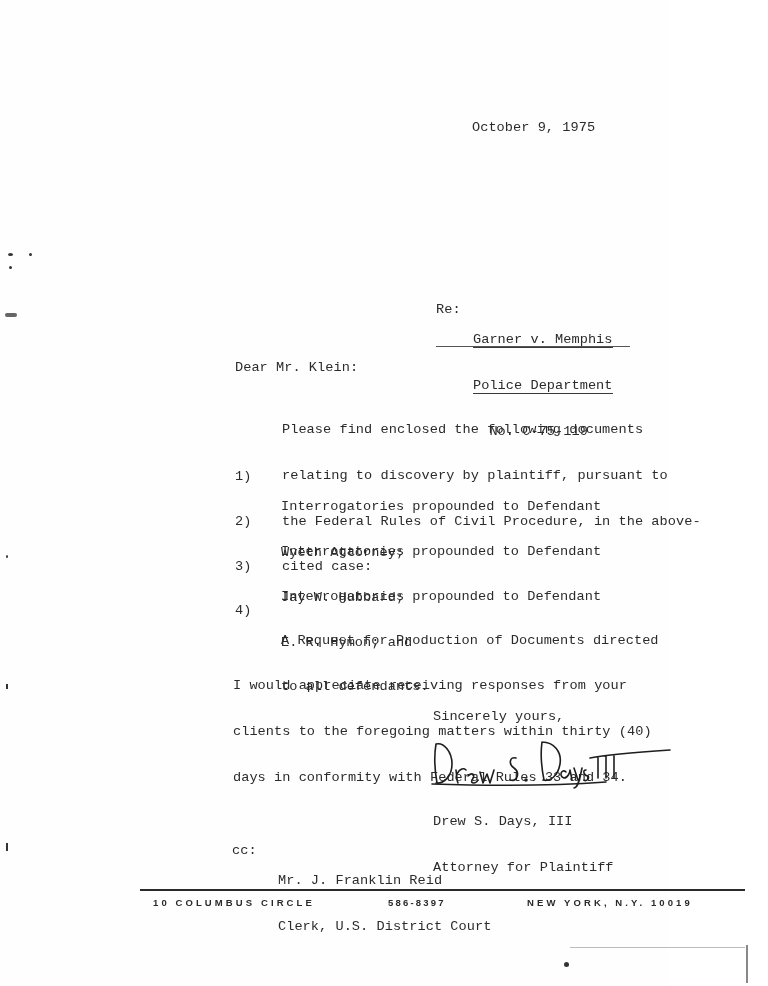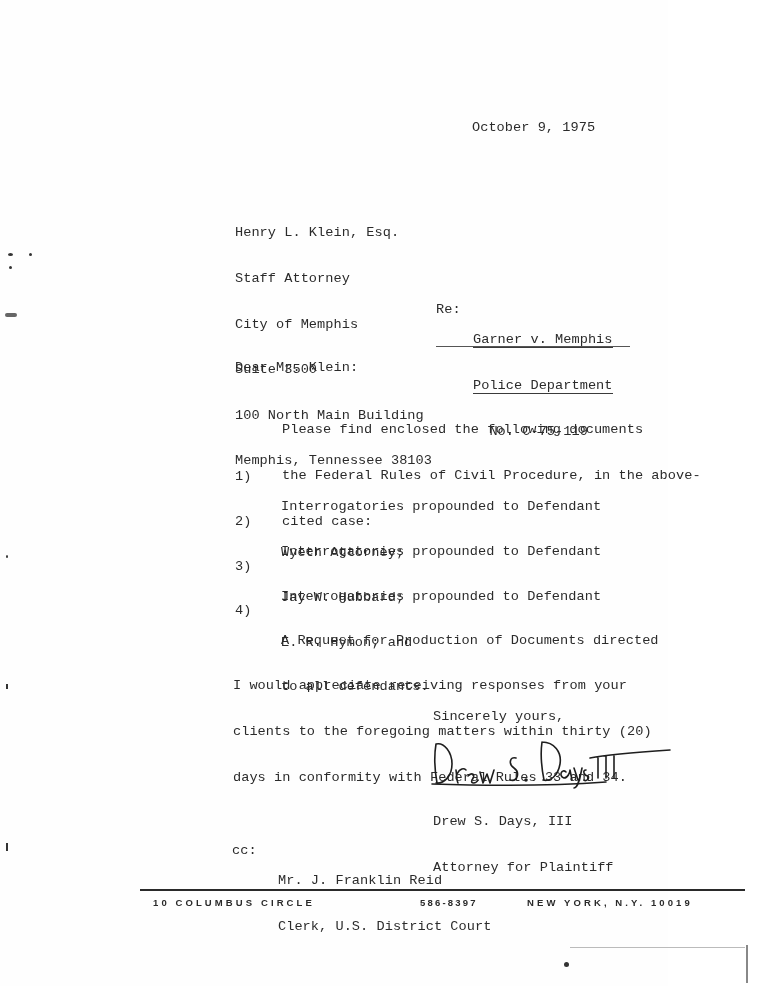--- a/index.html
+++ b/index.html
@@ -65,21 +65,21 @@
       position: absolute;
       top: 897px;
       font-family: "Liberation Sans", "DejaVu Sans", sans-serif;
       font-size: 9.5px;
       font-weight: bold;
       letter-spacing: 3.1px;
       color: #2a2a2a;
       white-space: pre;
     }
     .footer-addr { left: 153px; }
-    .footer-phone { left: 420px; letter-spacing: 2.2px; }
+    .footer-phone { left: 388px; letter-spacing: 2.2px; }
     .footer-city { left: 527px; }
 
     .speck {
       position: absolute;
       background: #333;
       border-radius: 50%;
     }
     .right-edge {
       position: absolute;
       left: 746px; top: 945px;
@@ -93,41 +93,34 @@
       background: #bbb;
     }
   </style>
 </head>
 <body>
 
 <div class="page">
 
   <div class="tw date">October 9, 1975</div>
 
-  <div class="tw addr">
-    <div>Henry L. Klein, Esq.</div>
-    <div>Staff Attorney</div>
-    <div>City of Memphis</div>
-    <div>Suite 3500</div>
-    <div>100 North Main Building</div>
-    <div>Memphis, Tennessee 38103</div>
-  </div>
 
   <div class="tw re-label">Re:</div>
   <div class="tw re-lines">
     <div class="re-line"><span>Garner v. Memphis</span></div>
     <div class="re-line"><span>Police Department</span></div>
     <div class="re-line"><span style="border-bottom:none">  No. C-75-119</span></div>
   </div>
   <div class="re-underline"></div>
 
   <div class="tw salutation">Dear Mr. Klein:</div>
 
   <div class="tw para1">
     <div>Please find enclosed the following documents</div>
+    <div>relating to discovery by plaintiff, pursuant to</div>
     <div>the Federal Rules of Civil Procedure, in the above-</div>
     <div>cited case:</div>
   </div>
 
   <div>
     <div class="tw" style="left:235px; top:469px;">1)</div>
     <div class="tw" style="left:281px; top:469px;">
       <div>Interrogatories propounded to Defendant</div>
       <div>Wyeth Attorney;</div>
     </div>
@@ -146,21 +139,21 @@
 
     <div class="tw" style="left:235px; top:603px;">4)</div>
     <div class="tw" style="left:281px; top:603px;">
       <div>A Request for Production of Documents directed</div>
       <div>to all defendants.</div>
     </div>
   </div>
 
   <div class="tw para2">
     <div>I would appreciate receiving responses from your</div>
-    <div>clients to the foregoing matters within thirty (20)</div>
+    <div>clients to the foregoing matters within thirty (40)</div>
     <div>days in conformity with Federal Rules 33 and 34.</div>
   </div>
 
   <div class="tw closing">Sincerely yours,</div>
 
   <svg class="signature" viewBox="0 0 245 52" fill="none" stroke="#1e1e1e" stroke-width="1.6" stroke-linecap="round" stroke-linejoin="round">
 
     <path d="M6 6 C4 18, 5 34, 7 45 M6 6 C14 4, 22 14, 22 26 C22 38, 14 46, 6 45"></path>
 
     <path d="M26 32 C27 40, 27 44, 28 45 M27 36 C30 30, 34 30, 36 32 M38 38 C42 34, 46 36, 42 42 C40 46, 46 46, 48 42 M50 34 L53 45 L57 36 L60 45 L64 32"></path>

